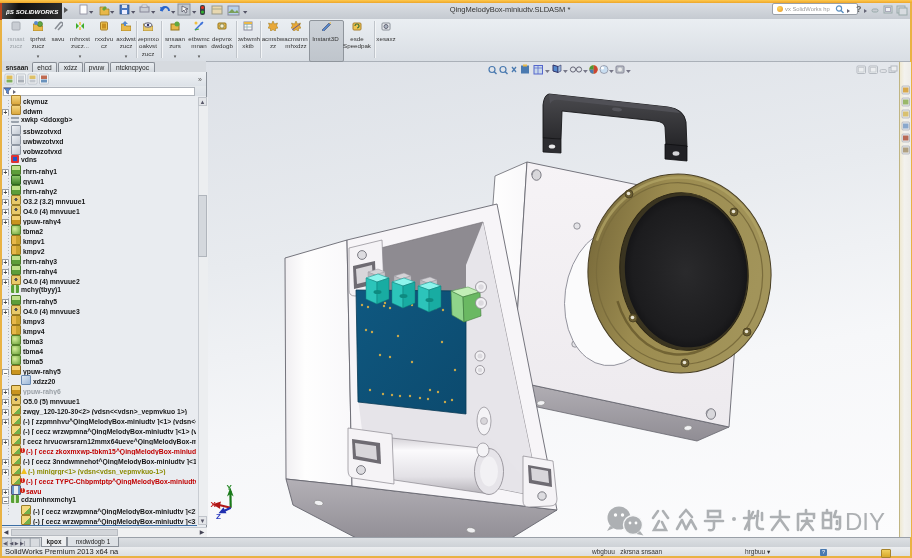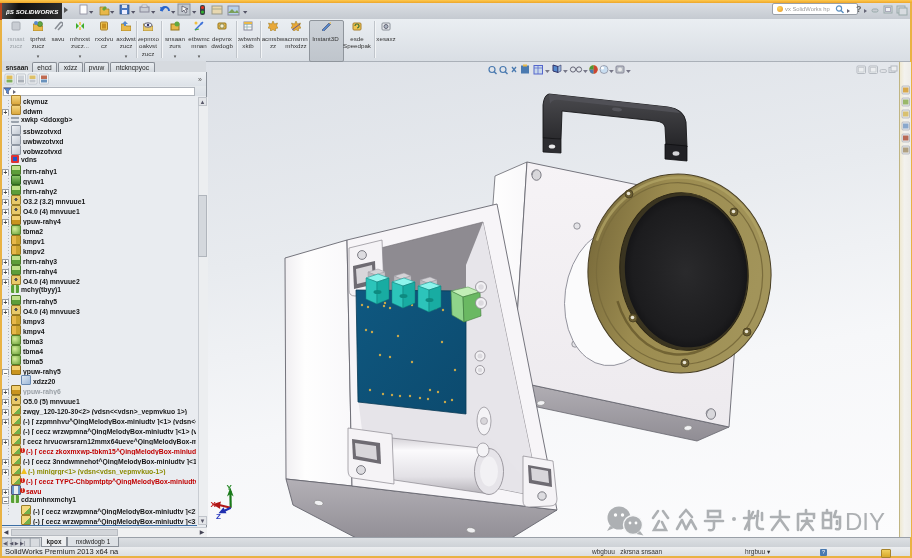--- a/index.html
+++ b/index.html
@@ -91,20 +91,21 @@
 <path d="M128,8 l2.2,2.8 2.2,-2.8z" fill="#556"></path>
 <rect x="136" y="2" width="5" height="10" rx="2" fill="#3a3f45"></rect>
       <circle cx="138.5" cy="4.5" r="1.6" fill="#e03020"></circle>
       <circle cx="138.5" cy="9" r="1.6" fill="#30b030"></circle>
 <rect x="148" y="3" width="10" height="8" fill="#e8d8b0" stroke="#998"></rect>
       <path d="M148,6 h10" stroke="#aa8" stroke-width="1"></path>
 <rect x="164" y="3" width="11" height="9" fill="#b8d0e8" stroke="#889"></rect>
       <path d="M164,10 l4,-4 3,3 2,-2 2,3z" fill="#7aa05a"></path>
 <path d="M179,8 l2.2,2.8 2.2,-2.8z" fill="#556"></path>
 </svg>
+    <div class="a" id="title">QingMelodyBox-miniudtv.SLDASM *</div>
     <div class="a" id="search"><span style="display:inline-block;width:6px;height:6px;border-radius:3px;background:radial-gradient(circle at 35% 35%,#ffd860,#e8941f);margin-right:2px;vertical-align:-1px"></span>vx SolidWorks hp</div>
     <svg class="a" style="left:834px;top:3px" width="76" height="13" viewBox="0 0 76 13">
 <circle cx="5" cy="5.5" r="2.6" fill="none" stroke="#5a8fc0" stroke-width="1.2"></circle>
       <path d="M7,7.5 l2.5,2.5" stroke="#5a8fc0" stroke-width="1.4"></path>
 <path d="M13,6 l3,2 -3,2z" fill="#667"></path>
 <text x="22" y="9" font-size="9" fill="#666" font-weight="bold">?</text>
       <path d="M30,6 l3,2 -3,2z" fill="#667"></path>
 <rect x="38" y="6" width="6" height="3" rx="1.5" fill="#c8ccd2" stroke="#9aa"></rect>
 <rect x="50" y="3" width="8" height="7" fill="#d8dce0" stroke="#9aa"></rect>
       <rect x="51.5" y="4.5" width="5" height="4" fill="#eef0f2" stroke="#aab"></rect>

